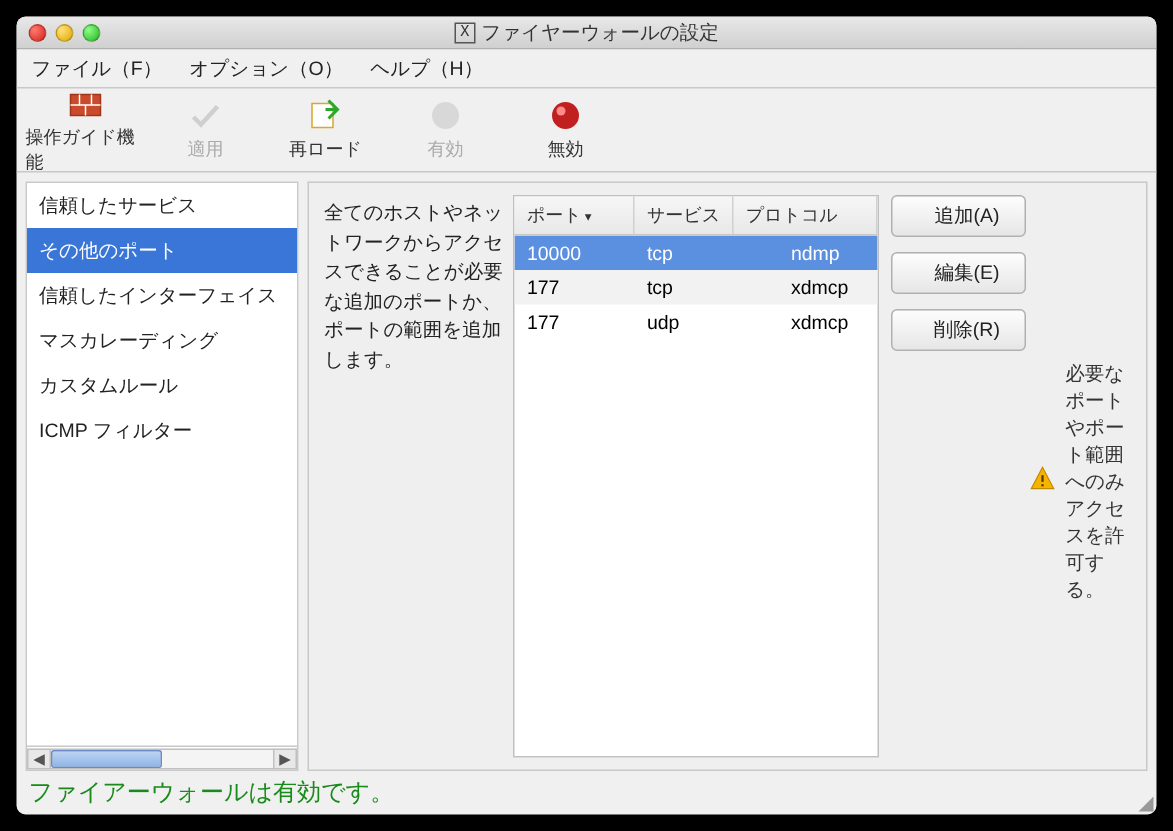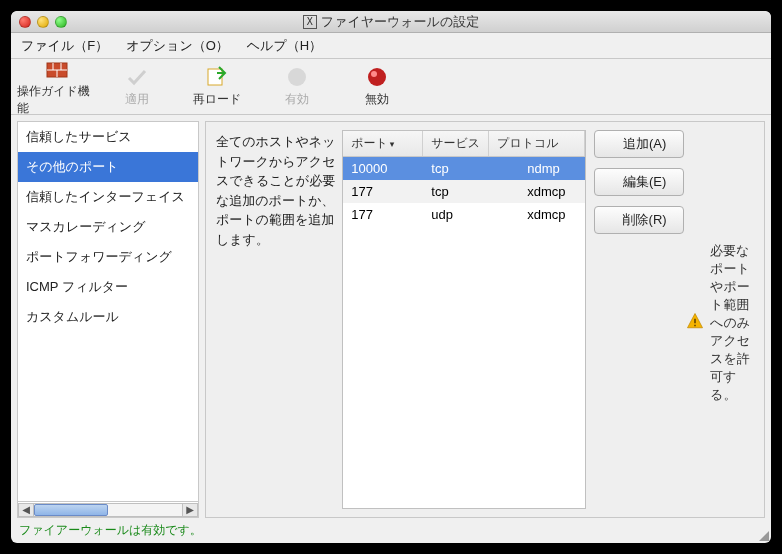--- a/index.html
+++ b/index.html
@@ -41,21 +41,21 @@
   .tr { display:flex; font-size:13px;}
   .tr .td { padding:4px 8px;}
   .td.port { width:80px;}
   .td.proto { width:96px;}
   .td.svc { flex:1;}
   .tr.sel { background:#5b8fe0; color:#fff;}
   .tr.alt { background:#f2f2f2;}
   .btns { display:flex; flex-direction:column; gap:10px; width:90px;}
   .btn { height:28px; border:1px solid #b0b0b0; border-radius:4px; background:linear-gradient(#fdfdfd,#e6e6e6); font-size:13px; display:flex; align-items:center; justify-content:center; color:#222;padding-left:11px;}
   .warn { display:flex; align-items:center; gap:6px; padding:6px 2px 0 2px; font-size:13px; color:#333;}
-  .status { font-size:12px; color:#1a8a1a; padding:2px 8px 4px 8px;}
+  .status { font-size:16px; color:#1a8a1a; padding:2px 8px 4px 8px;}
   .resize { position:absolute; right:2px; bottom:2px; width:12px; height:12px;}
   .resize::before{content:"";position:absolute;right:0;bottom:0;width:0;height:0;border-right:10px solid #999;border-top:10px solid transparent;}
   .sort-ind { font-size:9px;}
 </style>
 </head>
 <body>
 
 <div class="window">
   <div class="titlebar">
     <div class="traffic-lights">
@@ -126,23 +126,22 @@
     </div>
   </div>
 
   <div class="content">
     <div class="sidebar">
       <div class="sidebar-list" id="sidebar-list">
           <div class="sb-item">信頼したサービス</div>
           <div class="sb-item sel">その他のポート</div>
           <div class="sb-item">信頼したインターフェイス</div>
           <div class="sb-item">マスカレーディング</div>
-          <div class="sb-item">ポートフォワーディング</div>
+          <div class="sb-item">カスタムルール</div>
           <div class="sb-item">ICMP フィルター</div>
-          <div class="sb-item">カスタムルール</div>
         </div>
       <div class="sb-scroll">
         <div class="arrow">◀</div>
         <div class="track">
             <div class="thumb"></div>
           </div>
         <div class="arrow">▶</div>
       </div>
     </div>
 

